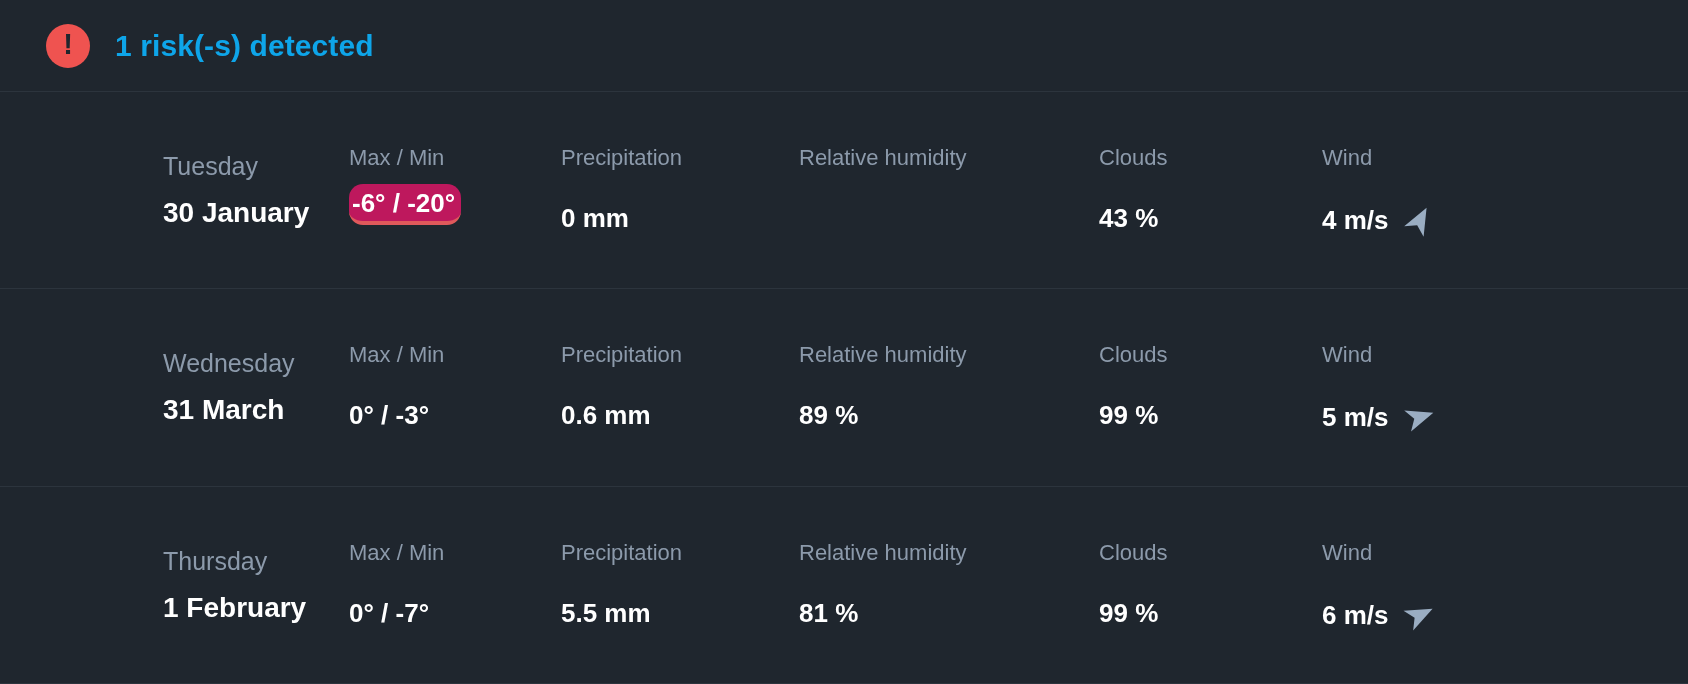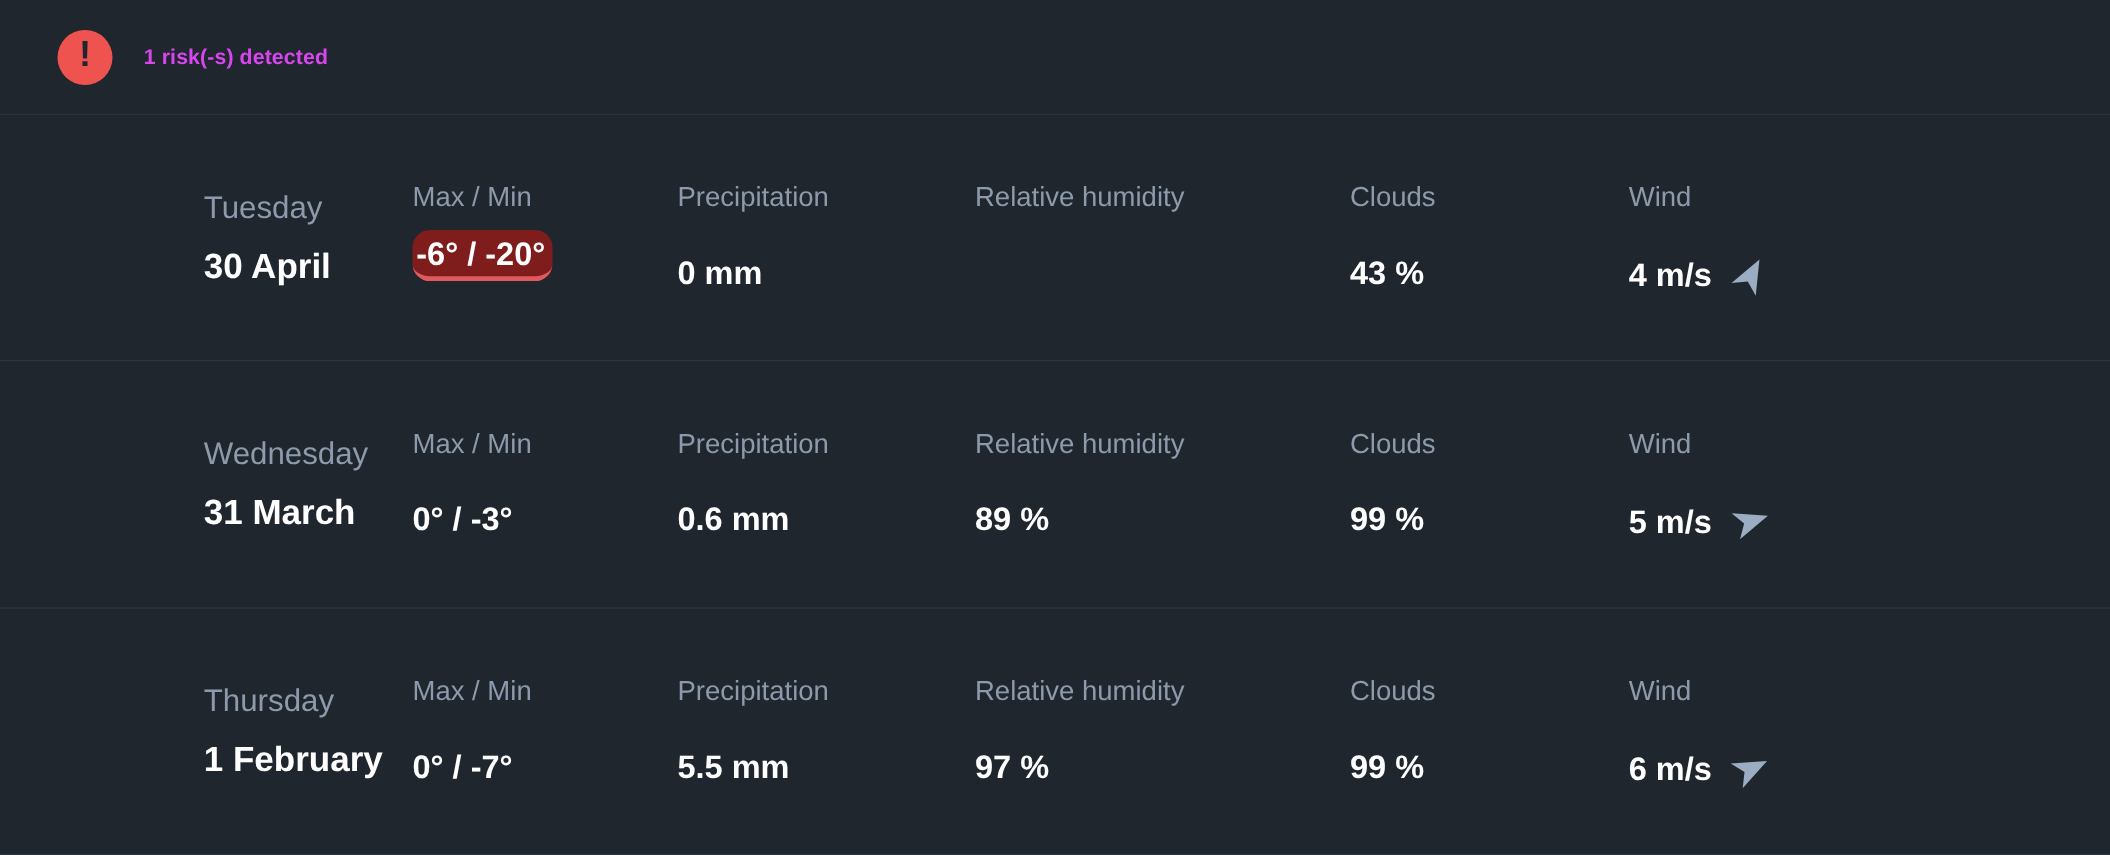--- a/index.html
+++ b/index.html
@@ -46,39 +46,40 @@
     color: #1f262e;
     font-size: 29px;
     font-weight: bold;
     line-height: 1;
     font-family: "Liberation Sans", sans-serif;
     transform: translateY(-1px);
   }
 
   .risk-text {
     margin-left: 25px;
-    color: #d946ef;
-    font-size: 17px;
+    color: #0ea5e9;
+    font-size: 30px;
     font-weight: bold;
     letter-spacing: 0.1px;
   }
 
   
   .rows {
     flex: 1 1 auto;
     display: flex;
     flex-direction: column;
   }
 
   .forecast-row {
     flex: 1 1 0;
     position: relative;
     border-bottom: 1px solid #2c343d;
     display: flex;
     align-items: center;
+    gap: 19px;
   }
 
   .date-cell {
     width: 330px;
     flex: 0 0 330px;
     padding-left: 163px;
   }
 
   .metrics {
     flex: 1 1 auto;
@@ -121,21 +122,21 @@
     font-size: 28px;
     font-weight: bold;
     line-height: 32px;
     margin-top: 16px;
     white-space: nowrap;
   }
 
   
   .value.risk {
     display: inline-block;
-    background: #7f1d1d;
+    background: #be185d;
     border-bottom: 4px solid #e0595b;
     padding: 4px 6px 3px 3px;
     margin-top: 11px;
     border-radius: 14px;
   }
 
   
   .wind-value {
     display: flex;
     align-items: center;
@@ -157,21 +158,21 @@
       <span class="bang">!</span>
     </div>
     <div class="risk-text">1 risk(-s) detected</div>
   </div>
 
   <div class="rows">
 
     <div class="forecast-row">
       <div class="date-cell">
         <div class="date-day">Tuesday</div>
-        <div class="date-full">30 April</div>
+        <div class="date-full">30 January</div>
       </div>
       <div class="metrics">
         <div class="metric max-min">
           <div class="label">Max / Min</div>
           <div class="value risk">-6° / -20°</div>
         </div>
         <div class="metric precip">
           <div class="label">Precipitation</div>
           <div class="value">0 mm</div>
         </div>
@@ -241,21 +242,21 @@
         <div class="metric max-min">
           <div class="label">Max / Min</div>
           <div class="value">0° / -7°</div>
         </div>
         <div class="metric precip">
           <div class="label">Precipitation</div>
           <div class="value">5.5 mm</div>
         </div>
         <div class="metric humidity">
           <div class="label">Relative humidity</div>
-          <div class="value">97 %</div>
+          <div class="value">81 %</div>
         </div>
         <div class="metric clouds">
           <div class="label">Clouds</div>
           <div class="value">99 %</div>
         </div>
         <div class="metric wind">
           <div class="label">Wind</div>
           <div class="value wind-value">
             <span>6 m/s</span>
             <svg class="wind-arrow" width="34" height="34" viewBox="0 0 34 34">

